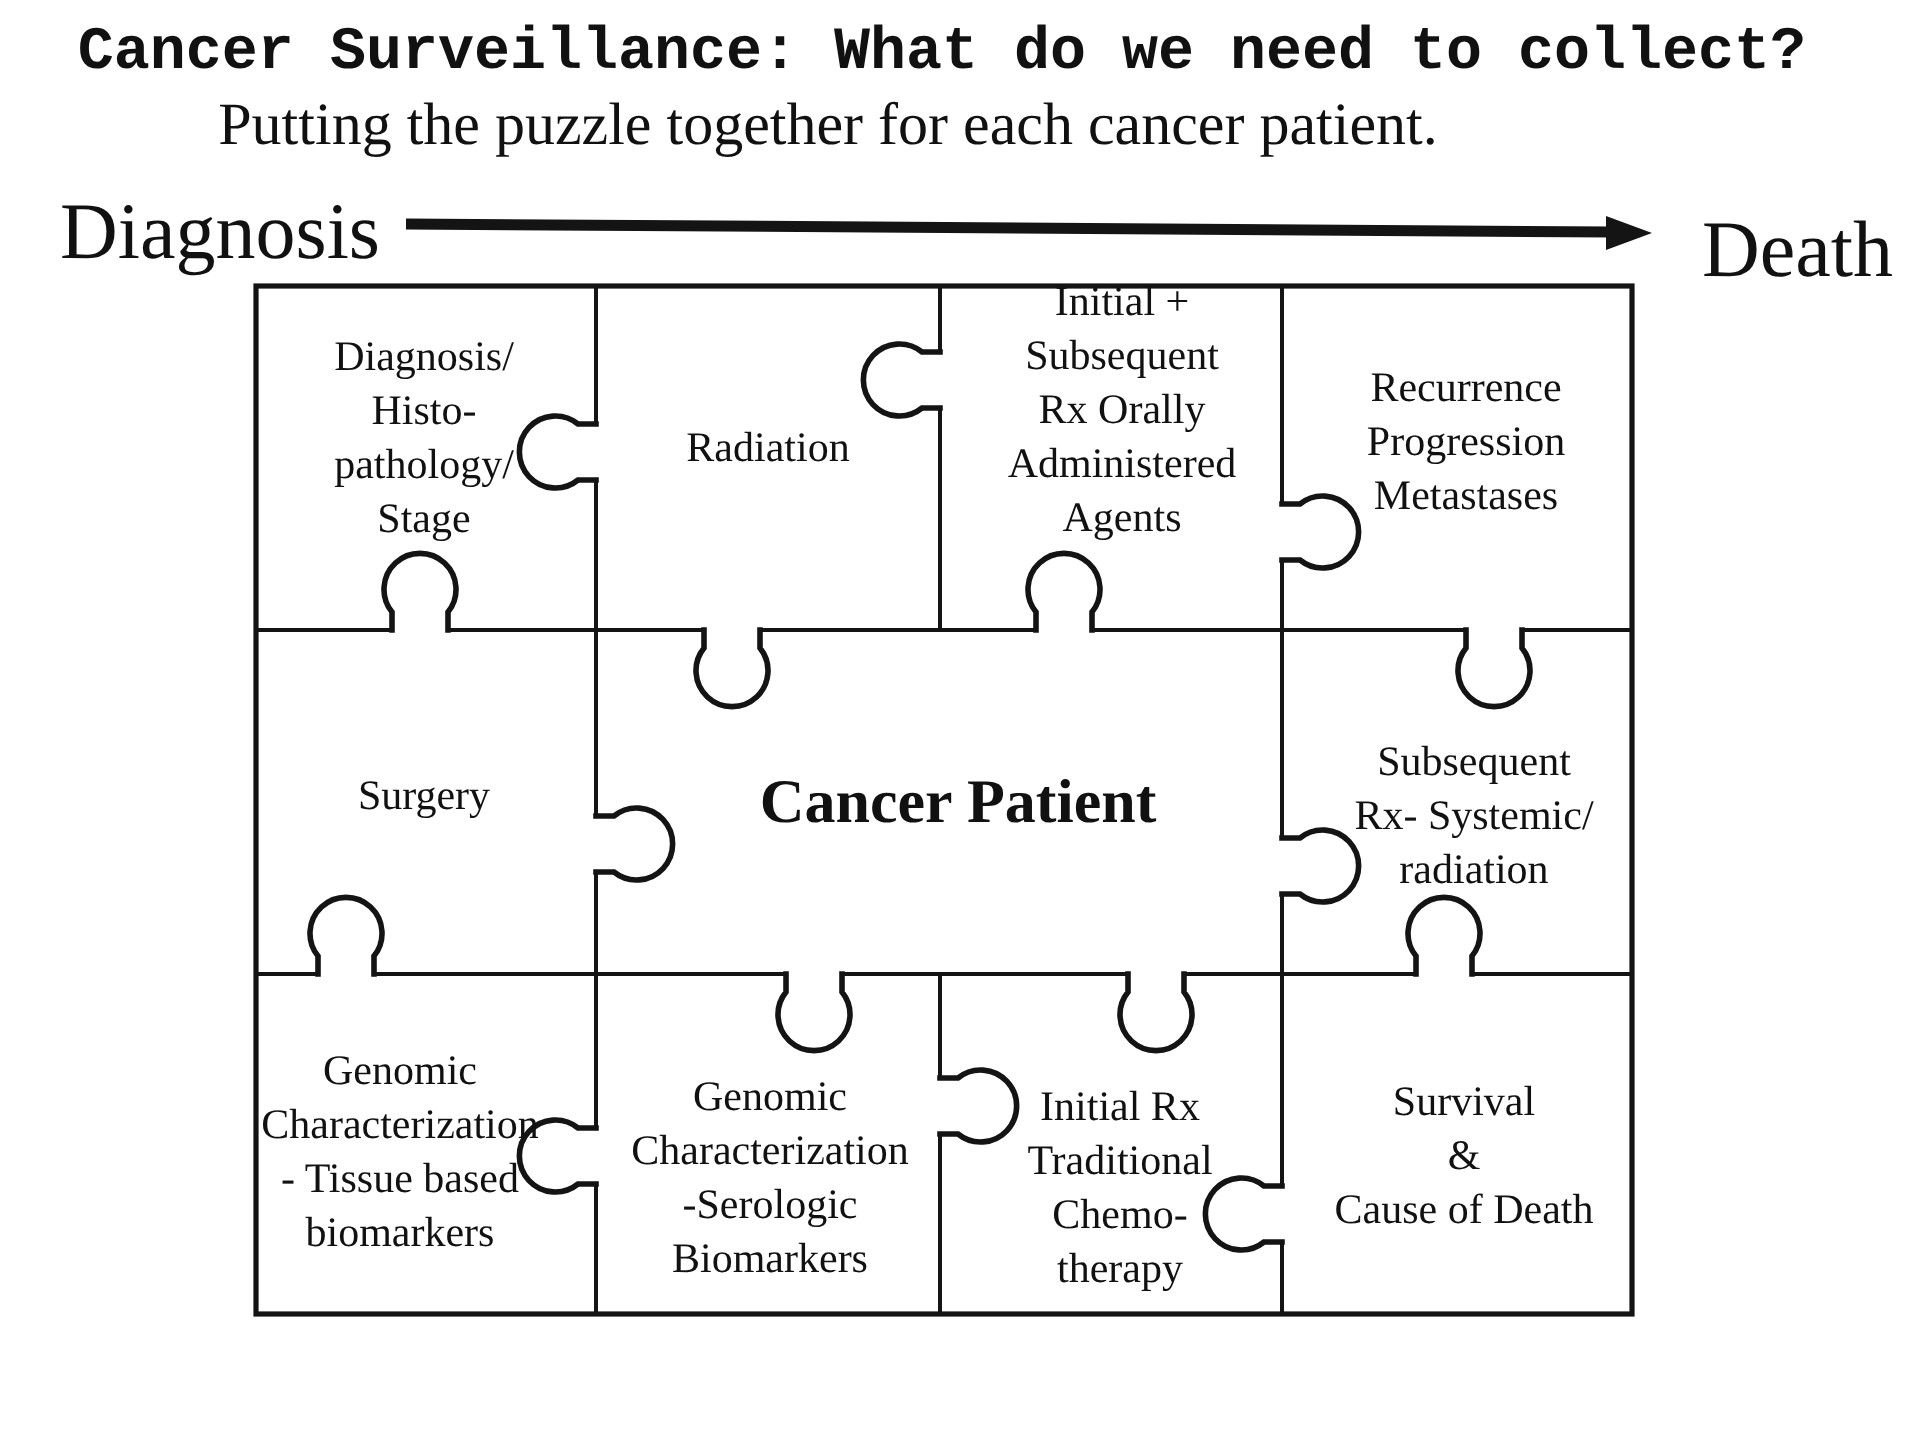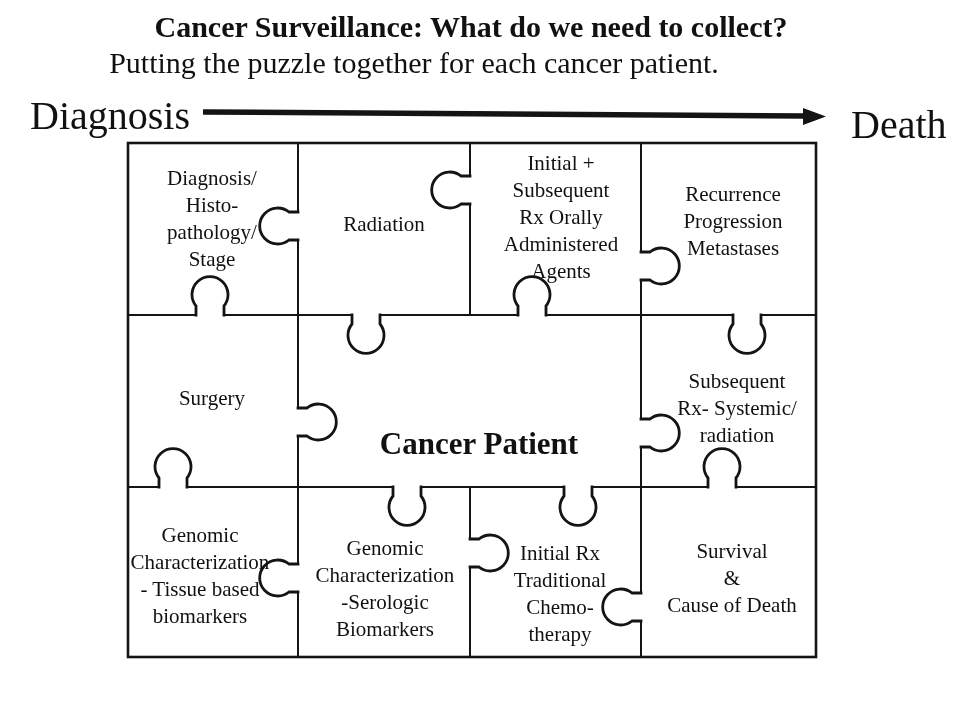--- a/index.html
+++ b/index.html
@@ -1,29 +1,29 @@
 <!DOCTYPE html>
 <html><head>
 <meta charset="utf-8">
 <style>
   html,body{margin:0;padding:0;}
   body{width:960px;height:720px;background:#ffffff;position:relative;overflow:hidden;
        font-family:"Liberation Serif","DejaVu Serif",serif;color:#111;}
   .slide{position:absolute;inset:0;}
   .title-line{position:absolute;left:0;top:10px;width:942px;text-align:center;
-              font-size:30px;font-weight:bold;letter-spacing:0px;}
+              font-size:30px;font-weight:bold;letter-spacing:0px;font-family:Liberation Mono, monospace;}
   .subtitle-line{position:absolute;left:0;top:46px;width:828px;text-align:center;
               font-size:30px;font-weight:normal;}
   .axis-label{position:absolute;font-size:40px;}
   .axis-label.start{left:30px;top:92px;}
   .axis-label.end{left:851px;top:101px;}
   svg.graphic{position:absolute;left:0;top:0;}
   .pc{position:absolute;transform:translate(-50%,-50%);text-align:center;
       font-size:21px;line-height:27px;white-space:pre-line;}
-  .pc.center{font-size:31px;font-weight:bold;line-height:34px;margin-top:43px;}
+  .pc.center{font-size:31px;font-weight:bold;line-height:34px;}
 </style>
 </head>
 <body>
 
 <div class="slide">
 
   <div class="title-line">Cancer Surveillance: What do we need to collect?</div>
   <div class="subtitle-line">Putting the puzzle together for each cancer patient.</div>
 
   <div class="axis-label start">Diagnosis</div>
@@ -60,21 +60,21 @@
              M393 487 v9 a18 18 0 1 0 28 0 v-9
              M564 487 v9 a18 18 0 1 0 28 0 v-9
              M708 487 v-9 a18 18 0 1 1 28 0 v9"></path>
   </svg>
 
   <div class="pc" style="left:212px;top:219px;">Diagnosis/
 Histo-
 pathology/
 Stage</div>
   <div class="pc" style="left:384px;top:224px;">Radiation</div>
-  <div class="pc" style="left:561px;top:217px;">Initial +
+  <div class="pc" style="left:561px;top:205px;">Initial +
 Subsequent
 Rx Orally
 Administered
 Agents</div>
   <div class="pc" style="left:733px;top:221px;">Recurrence
 Progression
 Metastases</div>
   <div class="pc" style="left:212px;top:398px;">Surgery</div>
   <div class="pc center" style="left:479px;top:401px;">Cancer Patient</div>
   <div class="pc" style="left:737px;top:408px;">Subsequent

